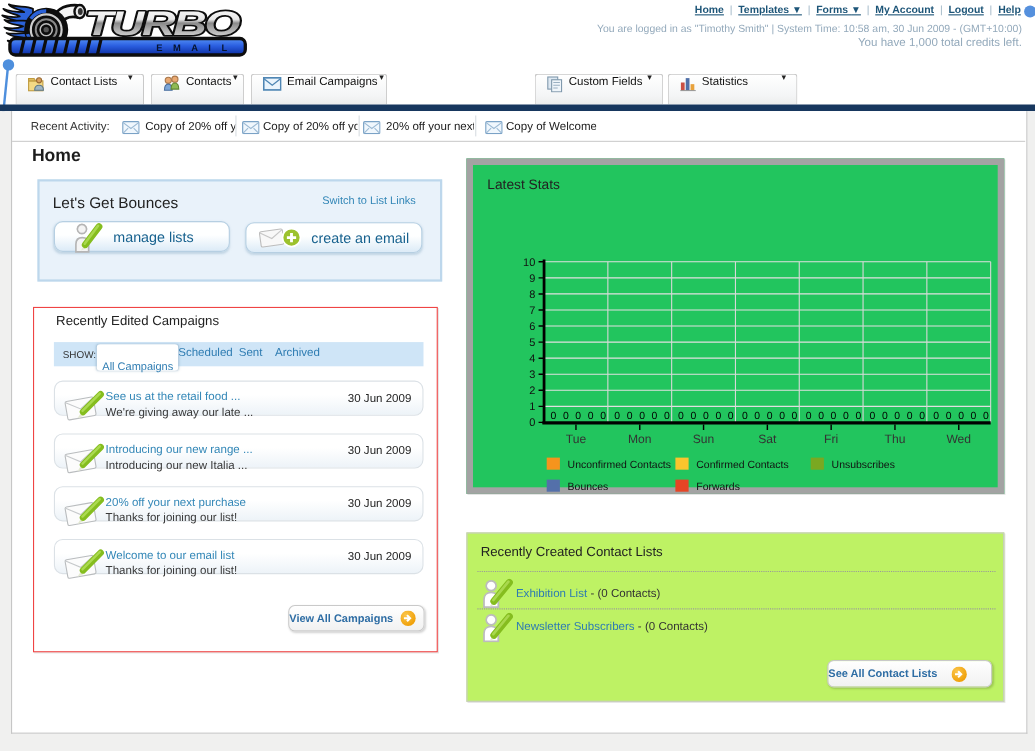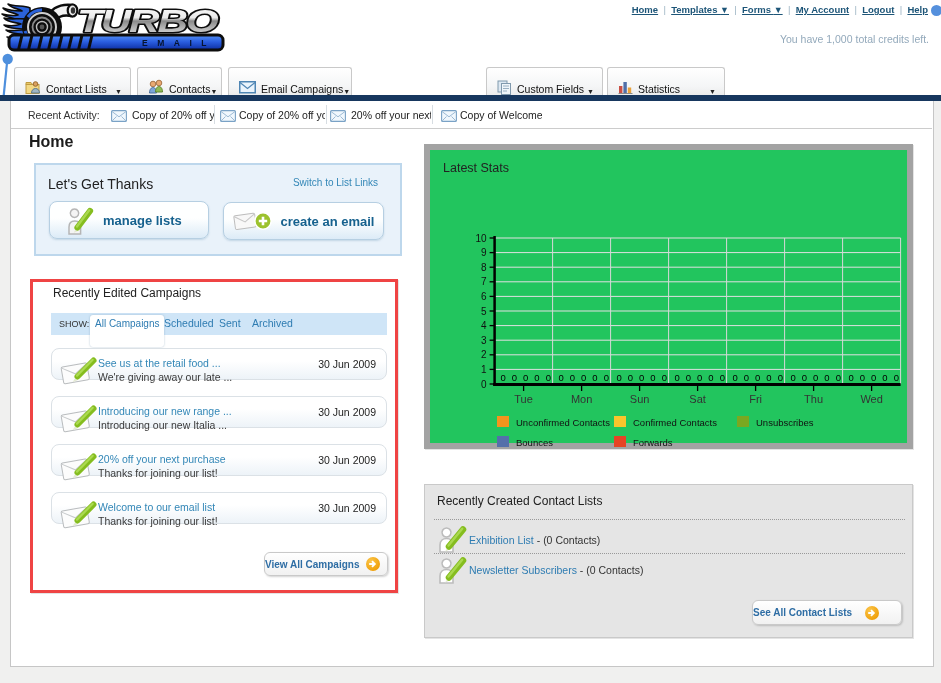--- a/index.html
+++ b/index.html
@@ -7,63 +7,64 @@
 
 .topnav{position:absolute;top:4px;right:13px;font-size:9.5px;color:#9db4c4;white-space:nowrap}
 .topnav a{color:#1d5578;text-decoration:underline;font-weight:bold}
 .topnav .arr{color:#1d5578;font-size:9px}
 .loginfo{position:absolute;right:12px;font-size:9.5px;color:#93a9bb;white-space:nowrap}
 .helpdot{position:absolute;top:1px;right:-14px;width:11px;height:11px;border-radius:50%;background:#5590dd}
 
 .navy{position:absolute;left:0;top:95px;width:941px;height:6px;background:#17375e}
 .graybg{position:absolute;left:0;top:101px;width:941px;height:582px;background:#f0f0ef}
 
-.tab{position:absolute;top:67px;height:28px;background:linear-gradient(#ffffff,#f4f5f6 70%,#eceded);border:1px solid #c9c9c9;border-bottom:none;border-radius:3px 3px 0 0;font-size:10.5px;color:#111;white-space:nowrap;display:flex;align-items:flex-end;padding:0 4px}
+.tab{position:absolute;top:67px;height:28px;background:linear-gradient(#ffffff,#f4f5f6 70%,#eceded);border:1px solid #c9c9c9;border-bottom:none;border-radius:3px 3px 0 0;font-size:10.5px;color:#111;white-space:nowrap;display:flex;align-items:flex-start;padding:0 4px}
 .tab .ic{margin:0 5px 0 6px;display:inline-block}
 .tab .dar{margin-left:auto;margin-right:4px;font-size:7px;color:#222}
 
 .mainbox{position:absolute;left:10px;top:101px;width:924px;height:566px;background:#fff;border:1px solid #c6c6c6;border-top:none}
 .actrow{position:absolute;left:0;top:0;width:921px;height:28px;border-bottom:1px solid #cccccc;font-size:10.5px;color:#333}
 .actitem{position:absolute;top:4px;font-size:10.5px;color:#222;white-space:nowrap;overflow:hidden}
 .actsep{position:absolute;top:4px;width:1px;height:19px;background:#d7dde2}
 h1.home{position:absolute;left:18px;top:32px;font-size:16px;color:#1c1c1c}
 
 .p1{position:absolute;left:23px;top:62px;width:368px;height:93px;background:#e9f2fa;border:2px solid #bdd7ec}
 .p1 .t{position:absolute;left:12px;top:11px;font-size:14px;color:#222}
 .p1 .ql{position:absolute;right:22px;top:12px;font-size:10px;color:#3387b7}
-.bigbtn{position:absolute;height:38px;border:1px solid #b6cfe2;border-radius:8px;background:linear-gradient(#feffff 45%,#dcebf7);box-shadow:0 1px 2px rgba(120,160,190,.35);display:flex;align-items:center;justify-content:center;font-size:13px;font-weight:bold;color:#16618e}
-
-.p2{position:absolute;left:19px;top:178px;width:368px;height:314px;background:#fff;border:3px solid #ef4444;box-shadow:1px 1px 0 #e4e4e4}
+.bigbtn{position:absolute;height:28px;border:1px solid #b6cfe2;border-radius:8px;background:linear-gradient(#feffff 45%,#dcebf7);box-shadow:0 1px 2px rgba(120,160,190,.35);display:flex;align-items:center;justify-content:center;font-size:13px;font-weight:normal;color:#16618e}
+
+.p2{position:absolute;left:19px;top:178px;width:368px;height:314px;background:#fff;border:1px solid #ef4444;box-shadow:1px 1px 0 #e4e4e4}
 .p2 .t{position:absolute;left:20px;top:4px;font-size:12px;color:#222}
 .showbar{position:absolute;left:18px;top:31px;width:336px;height:22px;background:#cfe5f7;font-size:10.5px;color:#333}
 .showbar .lbl{position:absolute;left:8px;top:6px;font-size:9px;color:#333}
 .showbar a{color:#2e7cb2}
-.sel{position:absolute;left:39px;top:2px;height:32px;line-height:18px;background:#fff;border-radius:3px;padding:0 5px;color:#2e7cb2;box-shadow:0 0 2px rgba(100,140,170,.5);font-size:10px}
+.sel{position:absolute;left:39px;top:2px;height:18px;line-height:18px;background:#fff;border-radius:3px;padding:12px 5px;color:#2e7cb2;box-shadow:0 0 2px rgba(100,140,170,.5);font-size:10px}
 .citem{position:absolute;left:18px;width:336px;height:32px;border:1px solid #dbe1e6;border-radius:8px;background:linear-gradient(#ffffff 40%,#edf3f8)}
 .citem .ti{position:absolute;left:46px;top:8px;font-size:10.5px;color:#3387b7;white-space:nowrap}
 .citem .su{position:absolute;left:46px;top:22px;font-size:10.5px;color:#3a3a3a;white-space:nowrap}
 .citem .dt{position:absolute;right:10px;top:9px;font-size:10.5px;color:#222}
 .vbtn{position:absolute;border:1px solid #c9c9c9;border-radius:6px;background:linear-gradient(#ffffff,#f1f1f1);box-shadow:1px 1px 2px rgba(0,0,0,.18);font-size:10px;font-weight:bold;color:#2e6da4;display:flex;align-items:center;justify-content:flex-start;white-space:nowrap}
 
 .p3{position:absolute;left:413px;top:43px;width:489px;height:305px;background:#22c55e;border:6px solid #a3a3a3;box-shadow:1px 1px 0 #e4e4e4}
 .p3 .t{position:absolute;left:13px;top:11px;font-size:12.5px;color:#222}
 .selbox{position:absolute;left:13px;top:30px;width:465px;height:19px;border:1px solid #8aa0b4;background:#fff;font-size:10.5px;color:#111;line-height:17px;padding-left:6px}
 .selbox .da{position:absolute;right:5px;top:6px;width:0;height:0;border-left:4px solid transparent;border-right:4px solid transparent;border-top:5px solid #000}
-.p4{position:absolute;left:413px;top:383px;width:489px;height:154px;background:#e5e5e5;border:1px solid #c9c9c9;box-shadow:1px 1px 0 #e4e4e4}
+.p4{position:absolute;left:413px;top:383px;width:489px;height:154px;background:#bef264;border:1px solid #c9c9c9;box-shadow:1px 1px 0 #e4e4e4}
 .p4 .t{position:absolute;left:12px;top:9px;font-size:12px;color:#222}
 .dots{position:absolute;left:9px;width:471px;border-top:1px dotted #999}
 .clitem{position:absolute;left:44px;font-size:10.5px;white-space:nowrap;color:#333}
 .clitem a{color:#2e7cb2}
 </style></head><body>
 <div id="root">
 
   <div class="topnav">
     <a>Home</a> &nbsp;|&nbsp; <a>Templates <span class="arr">▼</span></a> &nbsp;|&nbsp; <a>Forms <span class="arr">▼</span></a> &nbsp;|&nbsp; <a>My Account</a> &nbsp;|&nbsp; <a>Logout</a> &nbsp;|&nbsp; <a>Help</a>
     <div class="helpdot"></div>
   </div>
+  <div class="loginfo" style="top:21px">You are logged in as "Timothy Smith" | System Time: 10:58 am, 30 Jun 2009 - (GMT+10:00)</div>
   <div class="loginfo" style="top:33px;font-size:10.5px">You have 1,000 total credits left.</div>
 
   <svg width="250" height="130" viewBox="0 0 250 130" style="position:absolute;left:0;top:0">
 <defs>
 <linearGradient id="chrm" x1="0" y1="0" x2="0" y2="1">
 <stop offset="0" stop-color="#ffffff"></stop>
           <stop offset="0.40" stop-color="#e8e8e8"></stop>
           <stop offset="0.50" stop-color="#8a8a8a"></stop>
           <stop offset="0.70" stop-color="#b4b4b4"></stop>
           <stop offset="1" stop-color="#e8e8e8"></stop>
@@ -170,21 +171,21 @@
       <span class="actsep" style="left:421px"></span>
       <svg width="16" height="12" viewBox="0 0 16 12" style="position:absolute;left:430px;top:9px">
           <rect x="0.6" y="0.6" width="14.8" height="10.8" rx="1" fill="#f0f7fd" stroke="#7aa2c6" stroke-width="1.1"></rect>
           <path d="M1 1.5 L8 6.8 L15 1.5 M1 11 L5.5 6.5 M15 11 L10.5 6.5" fill="none" stroke="#9cbad4" stroke-width="1"></path>
         </svg>
       <span class="actitem" style="left:449px;top:8px;width:82px">Copy of Welcome to</span>
     </div>
     <h1 class="home">Home</h1>
 
     <div class="p1">
-      <div class="t">Let's Get Thanks</div>
+      <div class="t">Let's Get Bounces</div>
       <div class="ql">Switch to List Links</div>
       <div class="bigbtn" style="left:13px;top:36px;width:160px;justify-content:flex-start;padding-left:16px"><svg width="28" height="29" viewBox="0 0 28 29" style="margin-right:9px">
             <path d="M8.5 3 a4.2 4.2 0 1 0 .01 0" fill="#f4f4f4" stroke="#b5b5b5" stroke-width="1.5"></path>
             <path d="M3 28 v-7 c0-4.5 3-6 5.8-6 s5.8 1.5 5.8 6 v7 z" fill="#f4f4f4" stroke="#b5b5b5" stroke-width="1.5"></path>
             <path d="M9.8 23 l-2.2 3.8 3.9-1.6 z" fill="#e4ead2"></path>
             <path d="M24 5 L11.5 21.5" stroke="#85bd1f" stroke-width="6.2" stroke-linecap="round"></path>
             <path d="M23.2 4.3 L11 20.5" stroke="#a9d84e" stroke-width="2.3" stroke-linecap="round"></path>
           </svg>manage lists</div>
       <div class="bigbtn" style="left:187px;top:37px;width:161px"><svg width="40" height="22" viewBox="0 0 40 22" style="margin-right:8px">
             <g transform="rotate(-8 11 11)">

